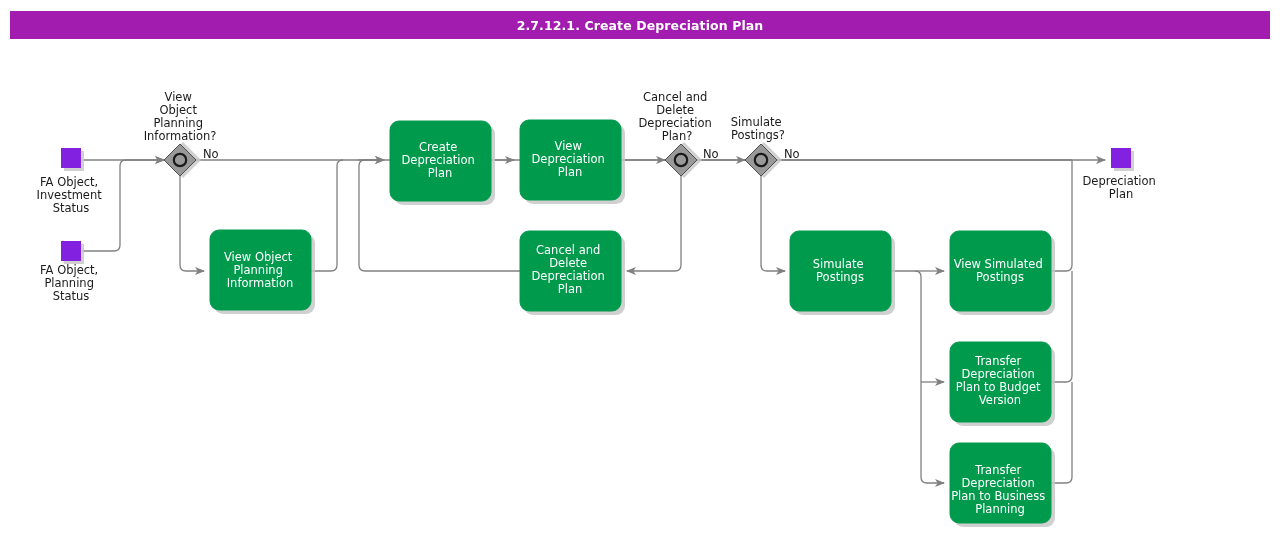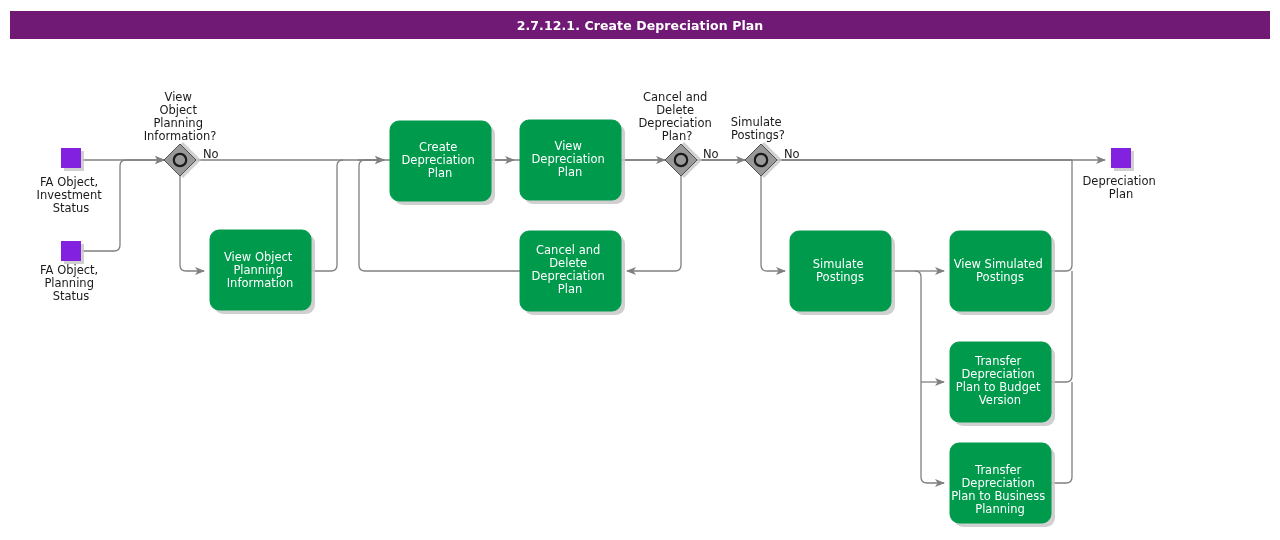--- a/index.html
+++ b/index.html
@@ -21,21 +21,21 @@
     top: 0;
     width: 1280px;
     height: 540px;
   }
   .title-bar {
     position: absolute;
     left: 10px;
     top: 11px;
     width: 1260px;
     height: 28px;
-    background: #701a75;
+    background: #a21caf;
     display: flex;
     align-items: center;
     justify-content: center;
   }
   .title-bar .title-text {
     color: #ffffff;
     font-family: "DejaVu Sans", sans-serif;
     font-size: 12.5px;
     font-weight: bold;
     letter-spacing: 0.1px;

